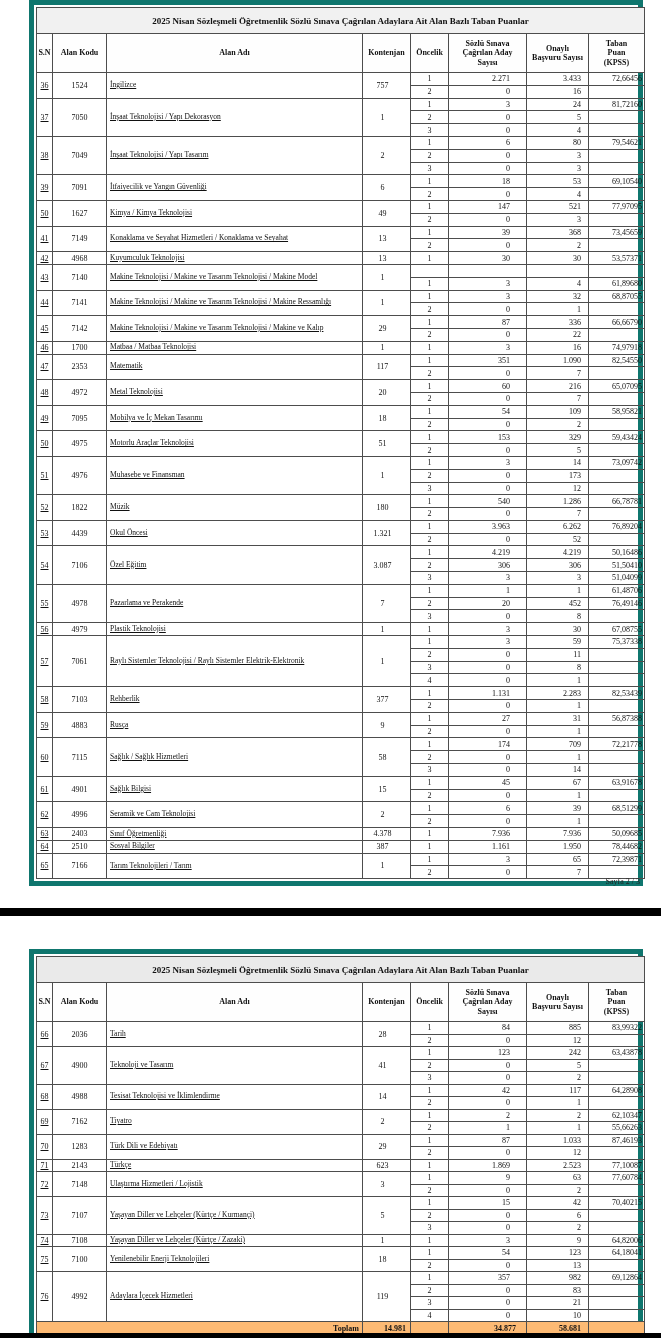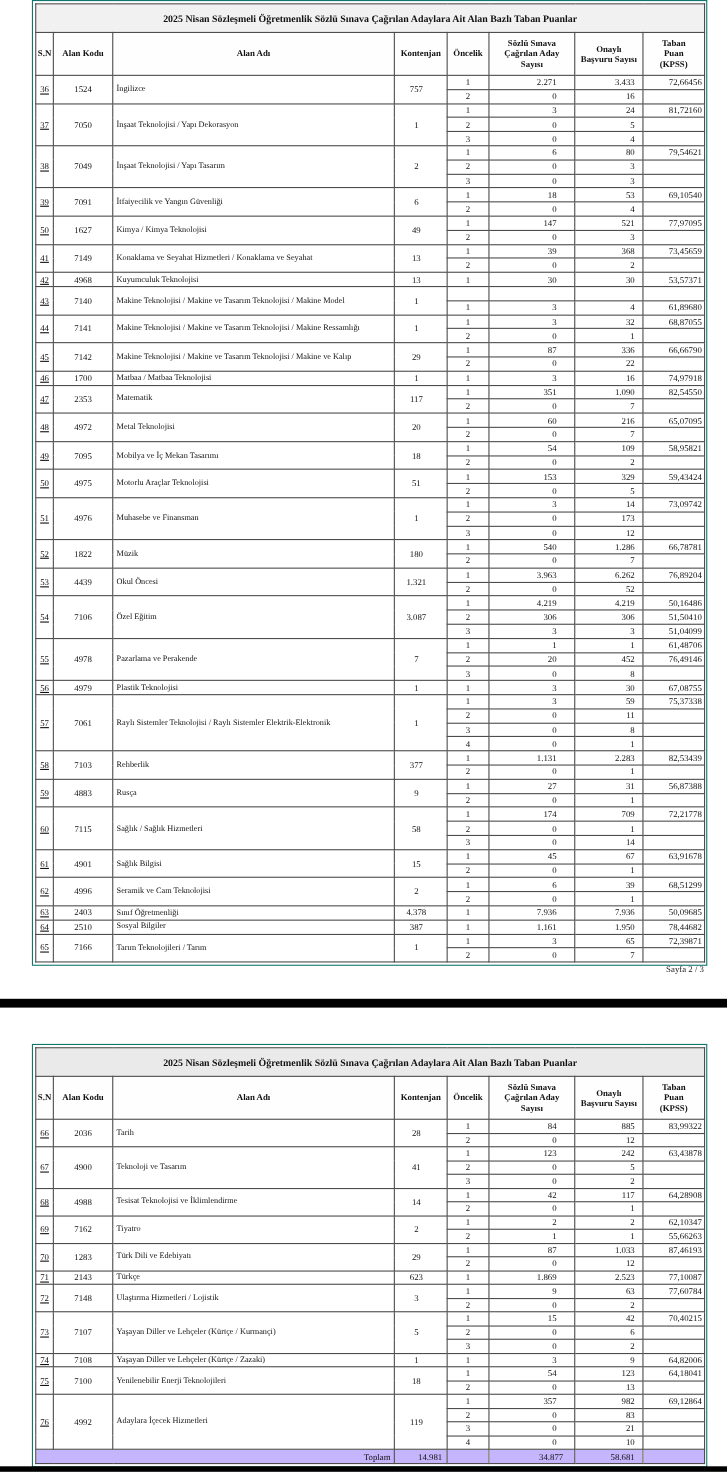--- a/index.html
+++ b/index.html
@@ -1,40 +1,40 @@
 <!DOCTYPE html>
 <html lang="tr"><head>
 <meta charset="utf-8">
 <style>
   html,body{margin:0;padding:0;}
   body{
     width:661px;height:1338px;position:relative;background:#ffffff;
     font-family:"Liberation Serif", serif;color:#111;
   }
-  .page{position:absolute;left:29px;width:614px;border:1px solid #0f766e;padding:2px;background:#fff;box-sizing:border-box;}
+  .page{position:absolute;left:29px;width:614px;border:5px solid #0f766e;padding:2px;background:#fff;box-sizing:border-box;}
   #page1{top:0;}
   #page2{top:949px;}
   table.doc-table{border-collapse:collapse;table-layout:fixed;width:608px;}
   col.c0{width:16px}col.c1{width:54px}col.c2{width:256px}col.c3{width:48px}
   col.c4{width:38px}col.c5{width:78px}col.c6{width:62px}col.c7{width:56px}
   td,th{border:1px solid #4d4d4d;padding:0;font-size:8px;overflow:hidden;vertical-align:middle;}
   .title-cell{height:25px;font-weight:bold;font-size:9px;text-align:center;background:#f1f1f1;}
   #page2 .title-cell{background:#eaeaea;}
   th.hdr{height:38px;font-weight:bold;font-size:8px;text-align:center;white-space:pre-line;line-height:9.5px;background:#fefefe;}
   #page1 td.dc{height:11.8px;}
   #page2 td.dc{height:11.5px;}
   .c-sn{text-align:center;text-decoration:underline;}
   .c-code{text-align:center;}
-  .c-name{text-align:left;padding:0 3px;font-size:7.5px;line-height:8.8px;}
+  .c-name{text-align:left;padding:0 3px;font-size:7.5px;line-height:8.8px;text-decoration:underline;}
   .c-quota{text-align:center;padding-right:8px;}
   .c-pri{text-align:center;}
   .c-called{text-align:right;padding-right:16px;}
   .c-approved{text-align:right;padding-right:7px;}
   .c-score{text-align:right;padding-right:2px;}
-  .total-row td{background:#c4b5fd;font-weight:normal;height:12px;}
+  .total-row td{background:#fdba74;font-weight:bold;height:12px;}
   .t-label{text-align:right;padding-right:3px;}
   .t-quota{text-align:right;padding-right:4px;}
   .t-called{text-align:right;padding-right:10px;}
   .t-approved{text-align:right;padding-right:7px;}
   .page-footer{position:absolute;top:877px;left:0;width:640px;text-align:right;font-size:8px;color:#222;}
   .divider-top{position:absolute;left:0;top:908px;width:661px;height:8px;background:#000;}
   .divider-bottom{position:absolute;left:0;top:1333px;width:661px;height:5px;background:#000;}
 </style>
 </head>
 <body>

